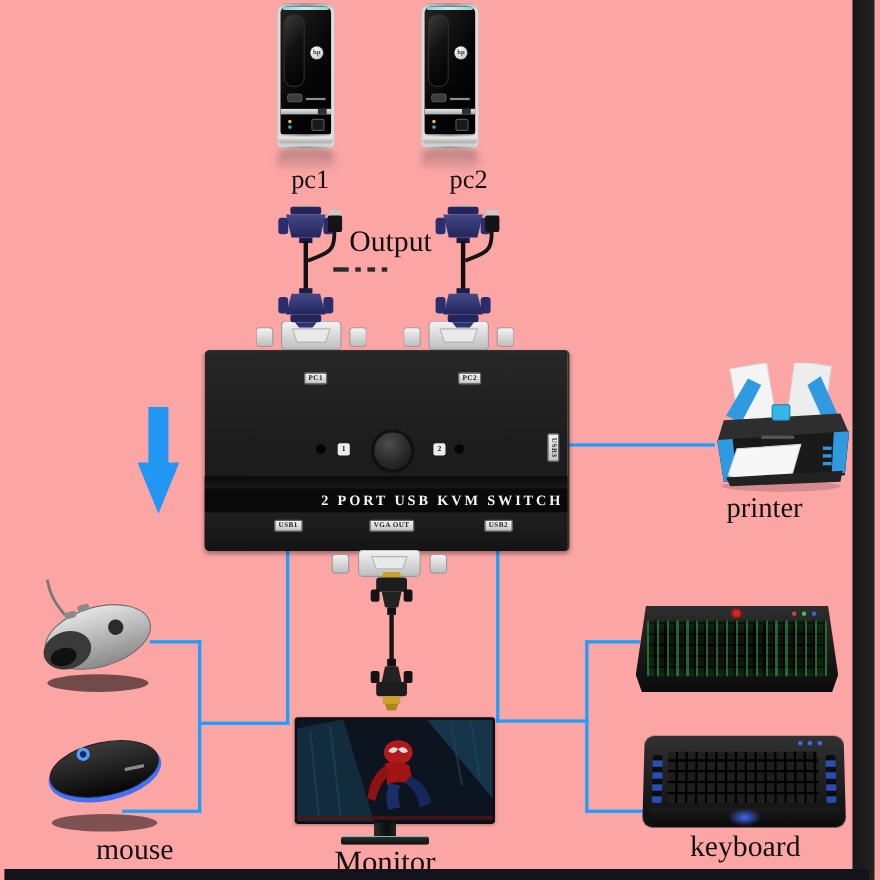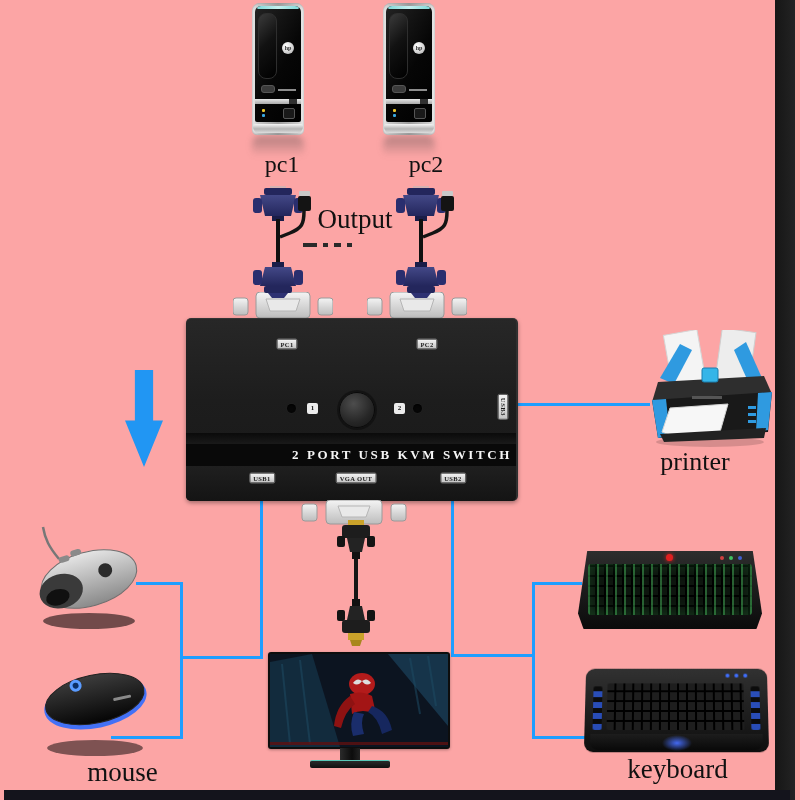--- a/index.html
+++ b/index.html
@@ -366,20 +366,21 @@
         <path d="M80 40 Q92 36 102 42 L106 60 Q92 54 82 60 Z" fill="#a31515"></path>
         <path d="M80 42 Q66 52 64 72 L71 74 Q75 57 85 50 Z" fill="#8e1212"></path>
         <path d="M102 52 Q118 57 122 76 L112 80 Q108 63 98 58 Z" fill="#16275e"></path>
         <path d="M84 58 Q79 70 83 82 L94 80 Q90 68 94 60 Z" fill="#1a2d6b"></path>
         <rect y="88" width="178" height="3" fill="#5e1010" opacity="0.8"></rect>
       </svg>
     </div>
   </div>
   <div class="stand-neck"></div>
   <div class="stand-base"></div>
+  <div class="label" style="left:290px;top:769px;width:120px;font-size:28px">Monitor</div>
 
   <div class="kb kb1">
     <div class="kb1-logo"></div>
     <div class="kb-dots">
       <i style="background:#d04040"></i>
       <i style="background:#40c060"></i>
       <i style="background:#4060d0"></i>
     </div>
     <div class="kb1-keys"></div>
   </div>

